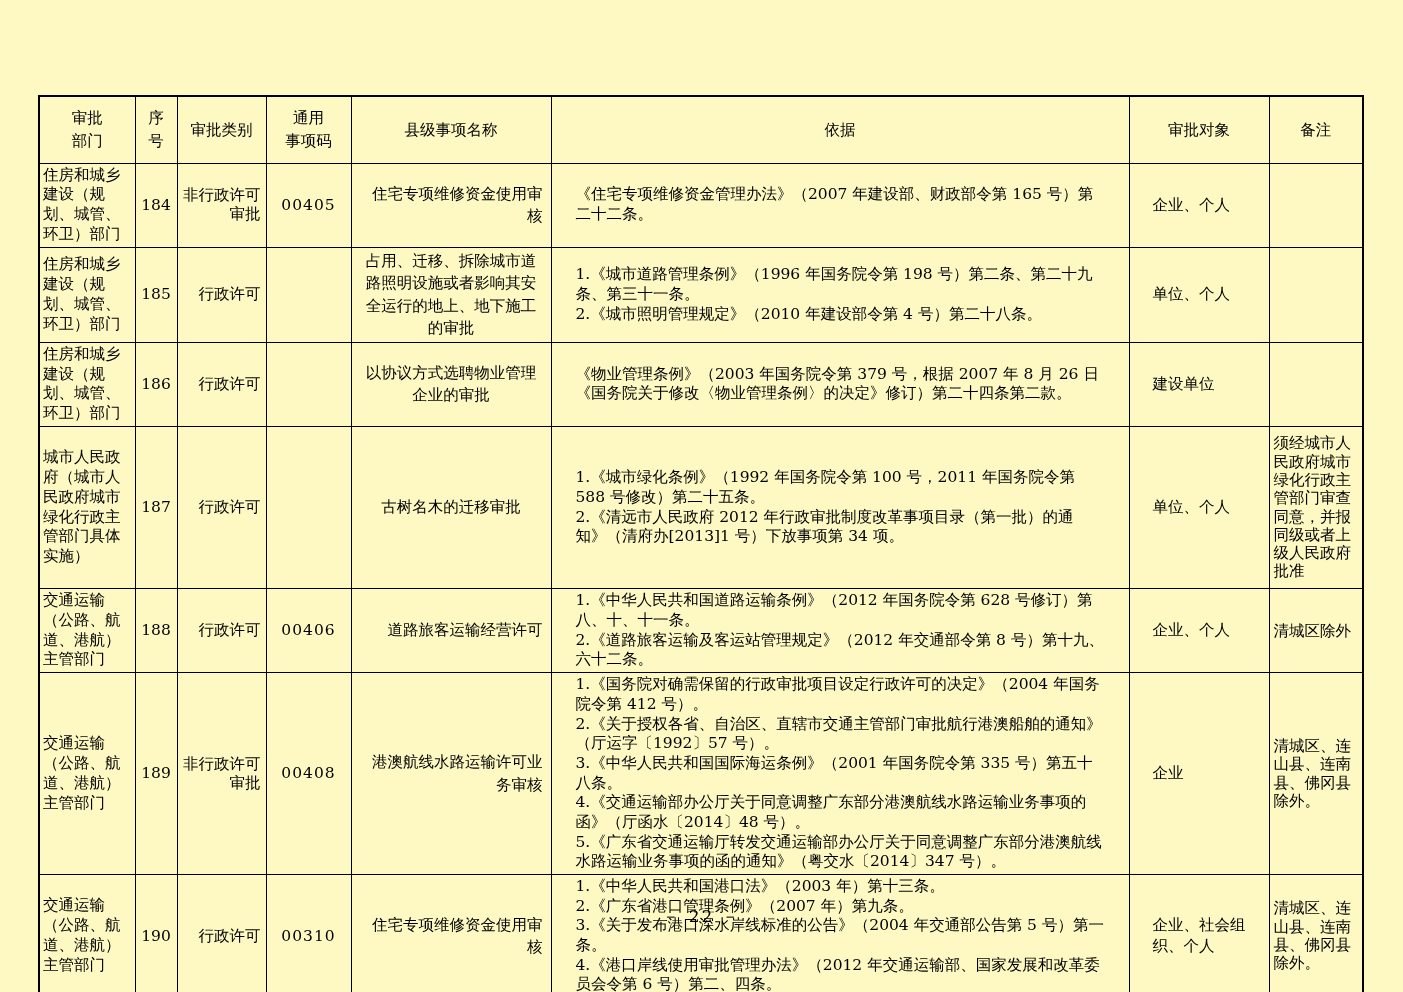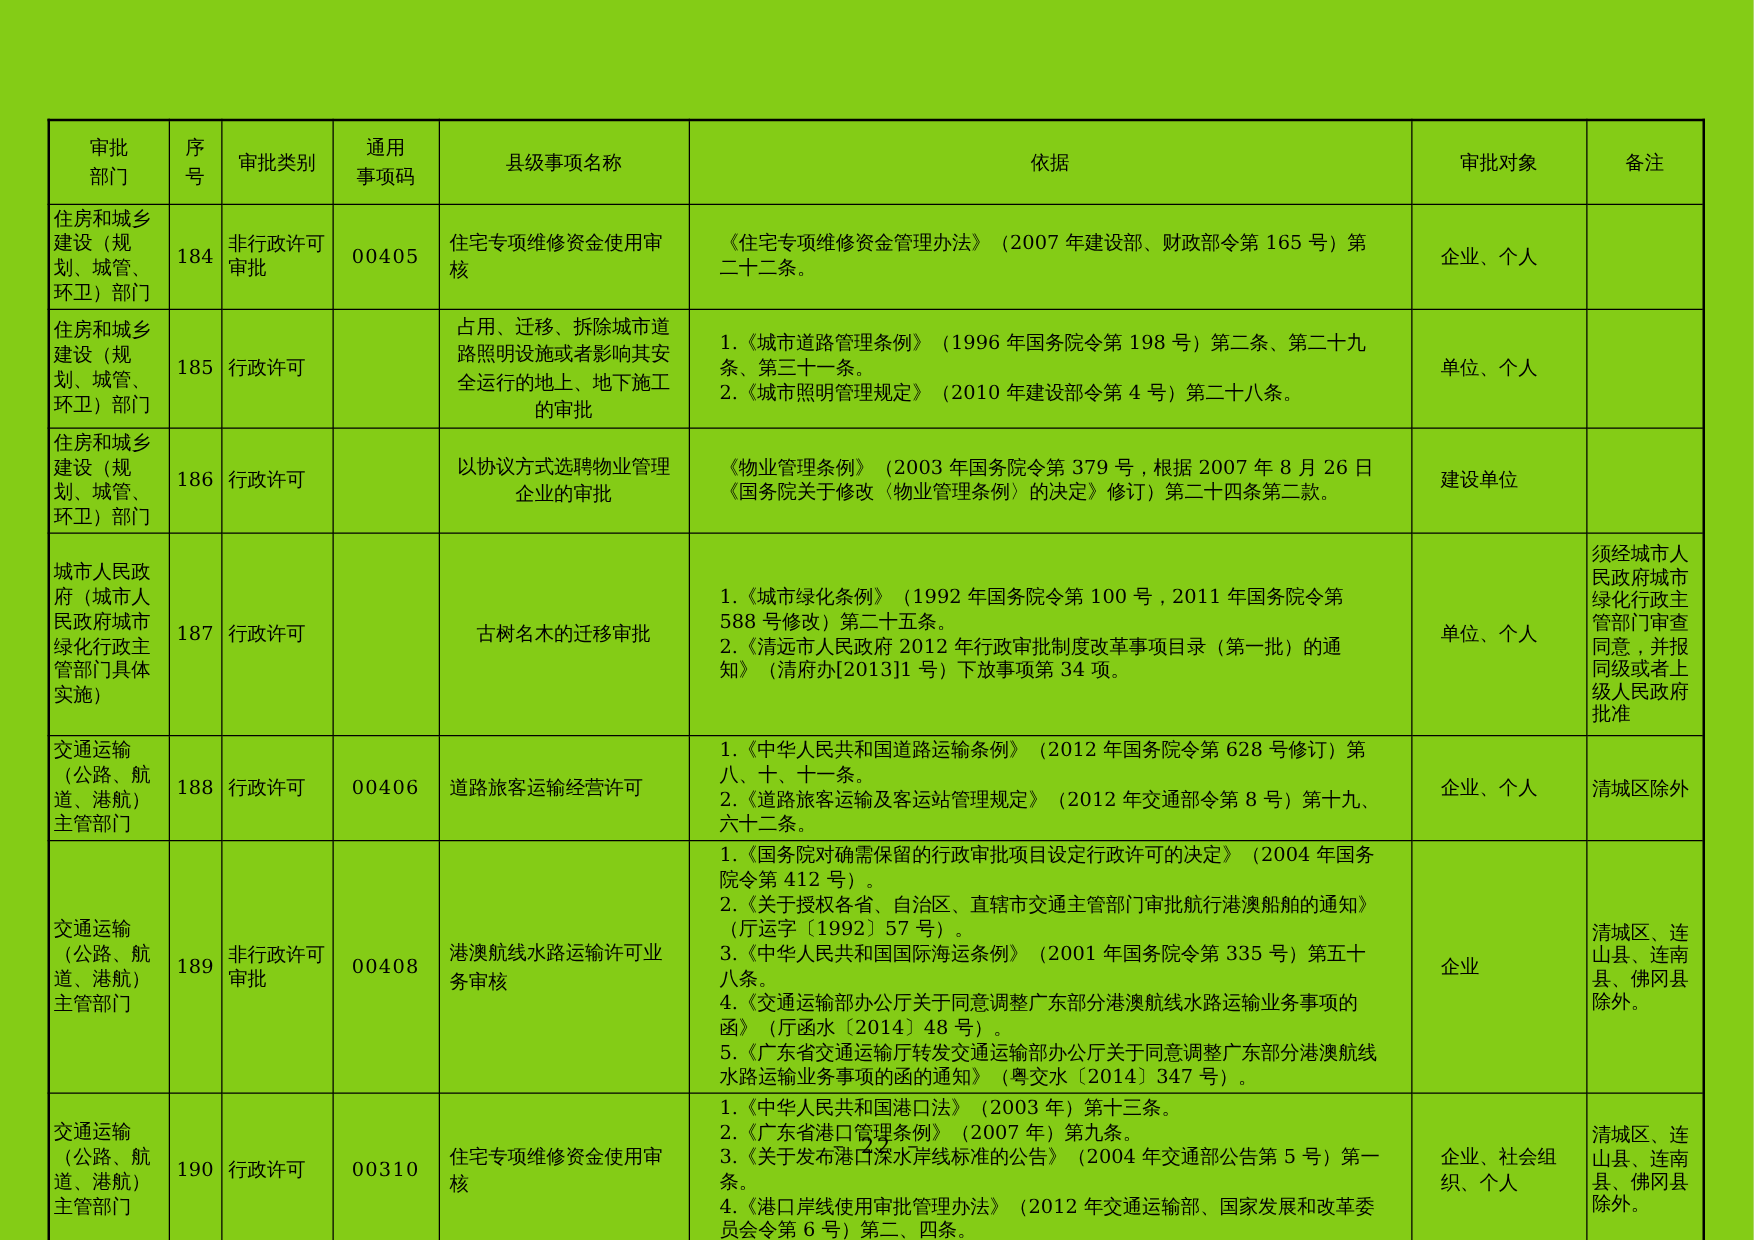--- a/index.html
+++ b/index.html
@@ -1,19 +1,19 @@
 <!DOCTYPE html>
 <html><head>
 <meta charset="utf-8">
 <style>
   html,body{margin:0;padding:0;background:#e8e8e8;}
   .page{
     position:relative;
     width:1403px;height:992px;
-    background:#84cc16;
+    background:#fef9c3;
     font-family:"DejaVu Serif", serif;
     color:#000;
     overflow:hidden;
   }
   table.doc-table{
     position:absolute;left:38px;top:95px;
     width:1324px;
     border-collapse:collapse;
     table-layout:fixed;
     border:2px solid #000;
@@ -28,21 +28,21 @@
     overflow:hidden;
     box-sizing:border-box;
   }
   .doc-table th{
     text-align:center;
     padding:2px 2px;
     line-height:1.45;
   }
   .doc-table td{padding:2px 5px;}
   td.al-c{text-align:center;}
-  td.al-l{text-align:left;margin-top:39px;}
+  td.al-l{text-align:right;margin-top:39px;}
   td.dept{padding:2px 3px;line-height:1.28;}
   td.seq{text-align:center;margin-top:29px;}
   td.code{text-align:center;letter-spacing:1px;margin-left:12px;}
   td.name{padding:2px 8px;line-height:1.45;}
   td.basis{padding:2px 24px;line-height:1.27;}
   td.target{padding:2px 23px;line-height:1.35;}
   td.note{padding:2px 4px;line-height:1.18;}
   .page-footer{
     position:absolute;left:0;top:905px;width:100%;
     text-align:center;

